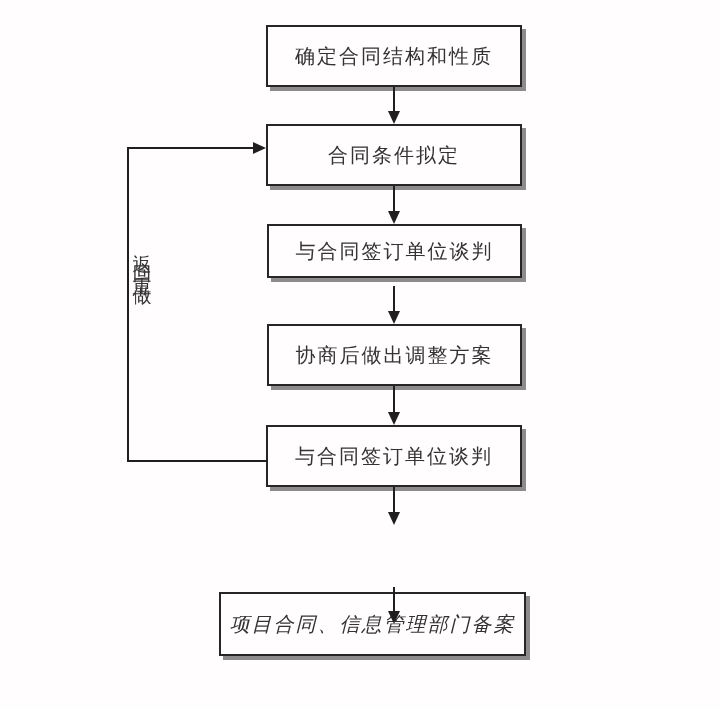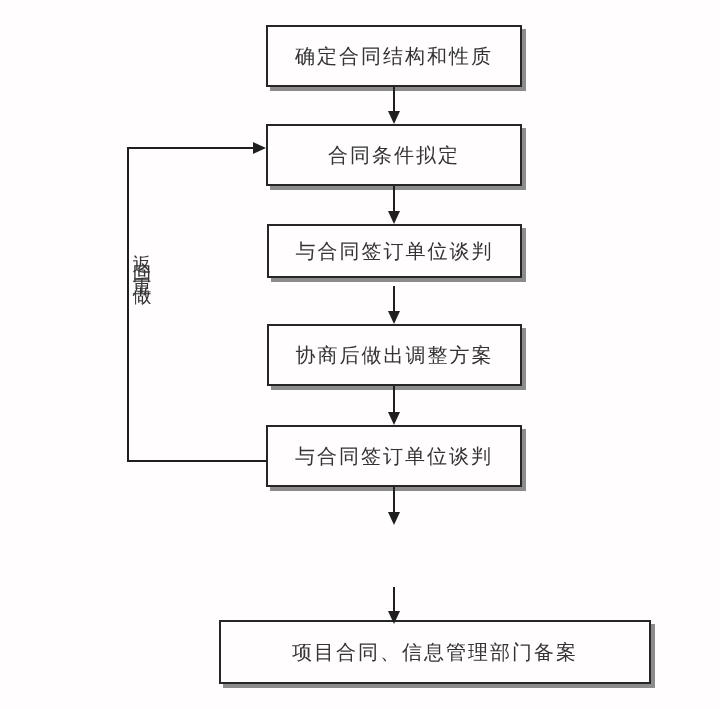--- a/index.html
+++ b/index.html
@@ -34,21 +34,21 @@
     letter-spacing:2px;
     color:var(--text-color);
     white-space:nowrap;
   }
   .n1{left:266px;top:25px;width:256px;height:62px;}
   .n2{left:266px;top:124px;width:256px;height:62px;}
   .n3{left:267px;top:224px;width:255px;height:54px;}
   .n4{left:267px;top:324px;width:255px;height:62px;}
   .n5{left:266px;top:425px;width:256px;height:62px;}
   .n6{left:267px;top:525px;width:255px;height:62px;}
-  .n7{left:219px;top:620px;width:432px;height:64px;}
+  .n7{left:219px;top:592px;width:307px;height:64px;font-style:italic;}
   .vline{
     position:absolute;
     width:2px;
     background:var(--line-color);
   }
   .hline{
     position:absolute;
     height:2px;
     background:var(--line-color);
   }

